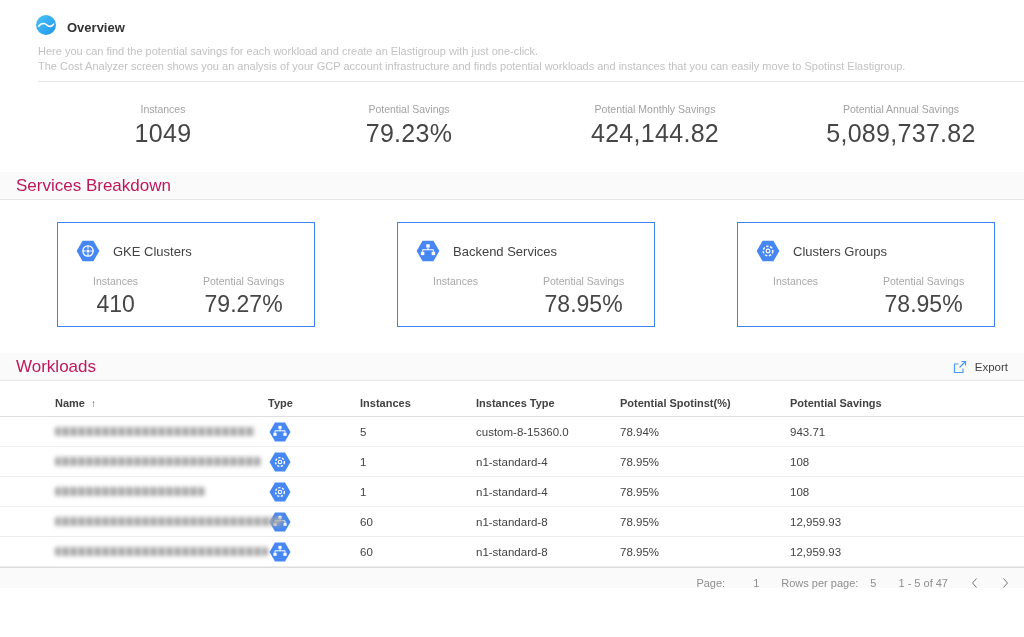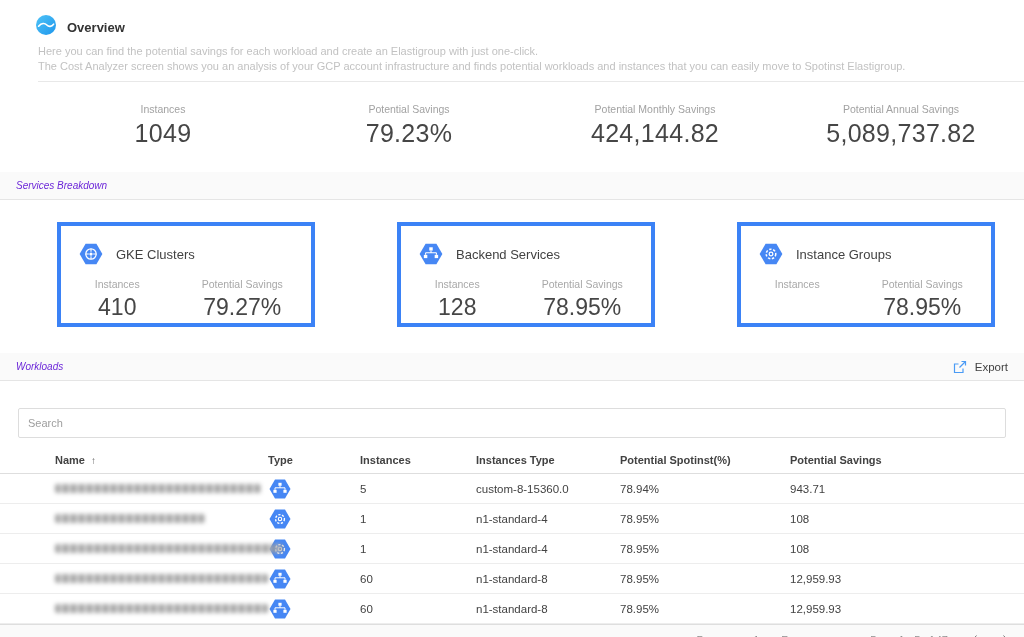--- a/index.html
+++ b/index.html
@@ -17,26 +17,26 @@
   .divider-inset { margin:7px 0 0 38px; border-top:1px solid #e8e8e8; }
   .stats-row { display:flex; padding:21px 0 24px 40px; }
   .stat { flex:1; text-align:center; }
   .stat-label { font-size:10.5px; color:#a2a2a2; }
   .stat-value { margin-top:4px; font-size:25px; color:#464646; letter-spacing:0.3px; }
   
   .section-band {
     display:flex; align-items:center; justify-content:space-between;
     height:28px; padding:0 16px; background:#fafafa; border-bottom:1px solid #e5e5e5;
   }
-  .band-title { font-size:10px; color:#6d28d9;font-style:italic; }
+  .band-title { font-size:17px; color:#be185d; }
   .export-btn { display:flex; align-items:center; gap:7px; cursor:pointer; }
   .export-label { font-size:11.5px; color:#424242; }
   
   .cards-section { background:#fff; padding:22px 0 26px 57px; display:flex; gap:82px; }
-  .card { width:258px; height:105px; border:4px solid #3b82f6; background:#fff; }
+  .card { width:258px; height:105px; border:1px solid #3b82f6; background:#fff; }
   .card-head { display:flex; align-items:center; gap:12px; margin:16px 0 0 17px; }
   .card-title { font-size:13px; color:#424242; }
   .card-stats { display:flex; margin-top:12px; }
   .card-stat-left { width:45%; text-align:center; }
   .card-stat-right { width:55%; text-align:center; }
   .card-stat-label { font-size:10.5px; color:#a8a8a8; }
   .card-stat-value { margin-top:4px; font-size:23px; color:#464646; }
   
   .table-section { background:#fff; }
   .search-wrap { margin:27px 18px 0; }
@@ -162,39 +162,38 @@
             <path d="M12,7.8 V9.8 M7,9.8 H17 M7,9.8 V11.8 M17,9.8 V11.8" stroke="#fff" stroke-width="1" fill="none"></path>
             <rect x="5.4" y="11.8" width="3.2" height="3" fill="#fff"></rect>
             <rect x="15.4" y="11.8" width="3.2" height="3" fill="#fff"></rect>
           </svg>
         </span>
         <span class="card-title">Backend Services</span>
       </div>
       <div class="card-stats">
         <div class="card-stat-left">
           <div class="card-stat-label">Instances</div>
-          <div class="card-stat-value">128</div>
         </div>
         <div class="card-stat-right">
           <div class="card-stat-label">Potential Savings</div>
           <div class="card-stat-value">78.95%</div>
         </div>
       </div>
     </div>
 
     <div class="card">
       <div class="card-head">
         <span>
           <svg width="26" height="24" viewBox="0 0 24 22">
             <path d="M1.5,11 L7,1.5 H17 L22.5,11 L17,20.5 H7 Z" fill="#4687f4"></path>
             <circle cx="12" cy="11" r="4.4" stroke="#fff" stroke-width="1.4" fill="none" stroke-dasharray="2.2 1.5"></circle>
             <circle cx="12" cy="11" r="1.7" stroke="#fff" stroke-width="1.1" fill="none"></circle>
           </svg>
         </span>
-        <span class="card-title">Instance Groups</span>
+        <span class="card-title">Clusters Groups</span>
       </div>
       <div class="card-stats">
         <div class="card-stat-left">
           <div class="card-stat-label">Instances</div>
         </div>
         <div class="card-stat-right">
           <div class="card-stat-label">Potential Savings</div>
           <div class="card-stat-value">78.95%</div>
         </div>
       </div>
@@ -210,23 +209,20 @@
           <path d="M11,9.5 V13.5 H2.5 V5 H6.5" stroke="#4a9bf5" stroke-width="1.2" fill="none"></path>
           <path d="M13.5,2.5 L7.5,8.5" stroke="#4a9bf5" stroke-width="1.2" fill="none"></path>
           <path d="M9.5,2.5 H13.5 V6.5" stroke="#4a9bf5" stroke-width="1.2" fill="none"></path>
         </svg>
       </span>
       <span class="export-label">Export</span>
     </span>
   </div>
 
   <div class="table-section">
-    <div class="search-wrap">
-      <input class="search-input" type="text" placeholder="Search" style="">
-    </div>
 
     <div class="tgrid thead">
       <div class="th">
         <span>Name</span><span class="sort-arrow">↑</span>
       </div>
       <div class="th">Type</div>
       <div class="th">Instances</div>
       <div class="th">Instances Type</div>
       <div class="th">Potential Spotinst(%)</div>
       <div class="th">Potential Savings</div>

